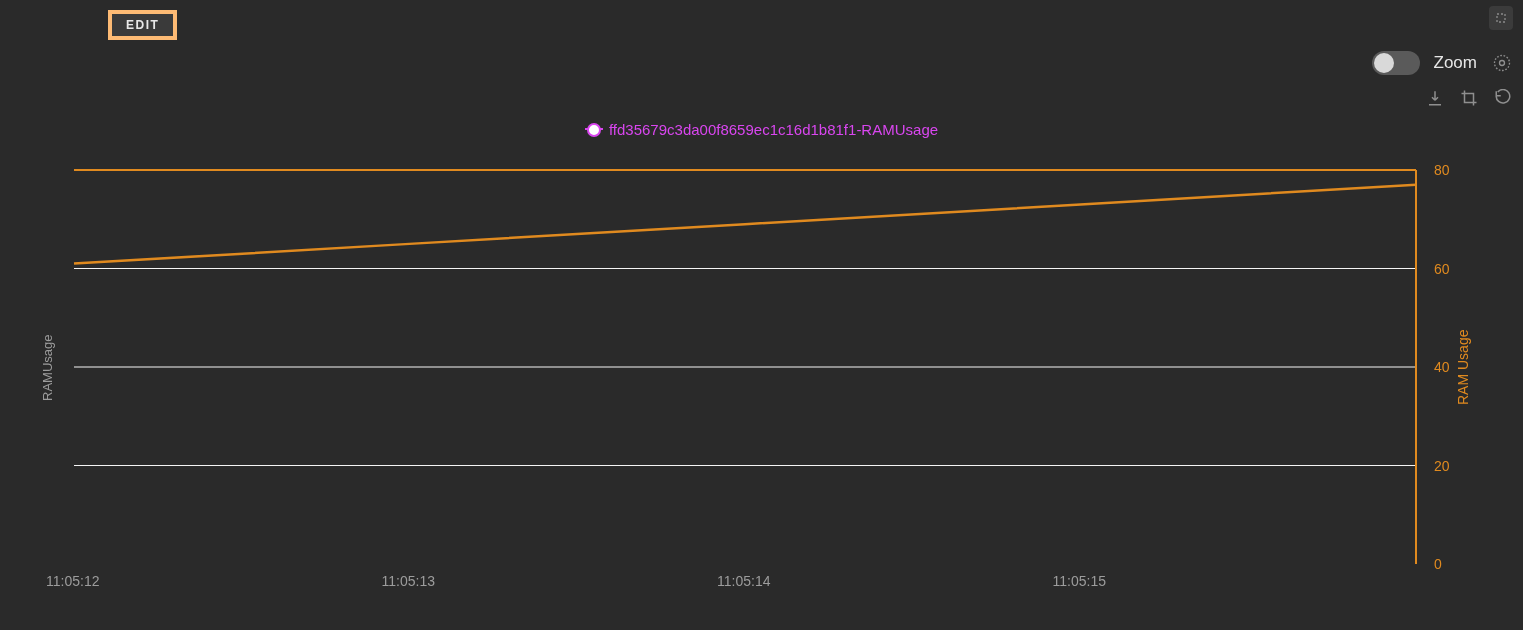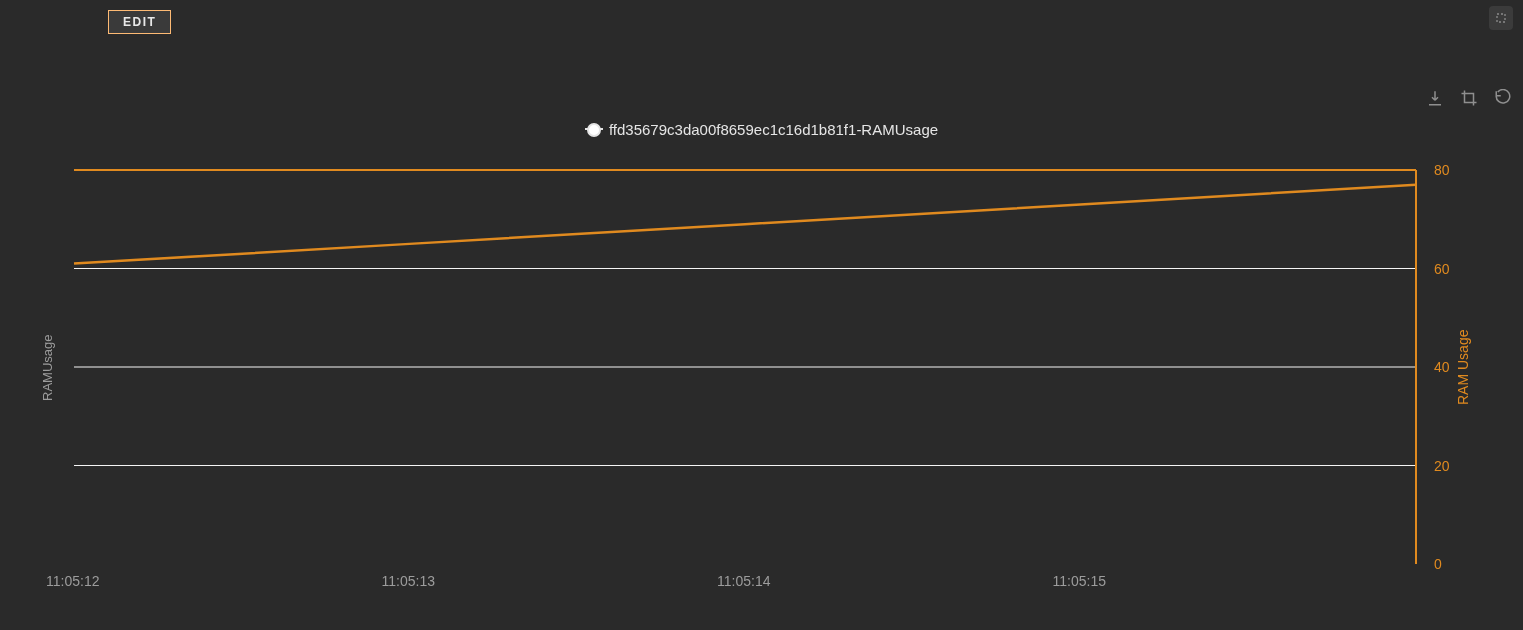--- a/index.html
+++ b/index.html
@@ -1,34 +1,34 @@
 <!DOCTYPE html>
 <html><head>
 <meta charset="utf-8">
 <style>
   * { box-sizing: border-box; margin: 0; padding: 0; }
   html, body { width: 1523px; height: 630px; background: #2a2a2a; color: #cfcfcf; font-family: "Segoe UI", Arial, sans-serif; overflow: hidden; }
   .topbar { position: relative; height: 40px; }
-  .edit-btn { position: absolute; left: 108px; top: 10px; background: #3a3a3a; border: 1px solid #fdba74; color: #e8e8e8; font-size: 12px; letter-spacing: 1.5px; padding: 4px 14px; cursor: pointer; font-weight: 600; }
+  .edit-btn { position: absolute; left: 108px; top: 10px; background: #3a3a3a; border: 4px solid #fdba74; color: #e8e8e8; font-size: 12px; letter-spacing: 1.5px; padding: 4px 14px; cursor: pointer; font-weight: 600; }
   .corner-icon { position: absolute; right: 10px; top: 6px; width: 24px; height: 24px; background: #3b3b3b; border-radius: 4px; display:flex; align-items:center; justify-content:center; color:#8a8a8a; }
   .titlebar { position: relative; height: 46px; display:flex; align-items:center; }
   .page-title { font-size: 22px; color: #bdbdbd; font-weight: 600; letter-spacing: 1px; margin-left: 6px; }
   .right-controls { position: absolute; right: 10px; top: 0; height: 46px; display:flex; align-items:center; gap: 14px; }
   .toggle { width: 48px; height: 24px; background: #5a5a5a; border-radius: 12px; position: relative; cursor: pointer; }
   .toggle .knob { position:absolute; left:2px; top:2px; width:20px; height:20px; background:#d9d9d9; border-radius:50%; }
   .zoom-label { color: #e6e6e6; font-size: 17px; }
   .gear-icon { width:22px; height:22px; color:#8f8f8f; display:flex; align-items:center; justify-content:center; cursor:pointer; }
   .toolbar { position: relative; height: 30px; }
   .tool-icons { position:absolute; right:10px; top:2px; display:flex; gap:14px; color:#8f8f8f; }
   .tool-icons .ic { width:20px; height:20px; cursor:pointer; display:flex; align-items:center; justify-content:center; }
   .legend { display:flex; justify-content:center; align-items:center; gap: 2px; height: 26px; font-size: 15px; }
   .legend-item { display:flex; align-items:center; gap:6px; color:#e08a1f; cursor:pointer; }
   .legend-line { width:18px; height:0; border-top:2px solid; display:inline-block; position:relative; }
   .legend-line::after { content:""; position:absolute; left:50%; top:50%; transform:translate(-50%,-50%); width:10px; height:10px; border-radius:50%; background:#fff; border:2px solid currentColor; }
-  .legend-item.series-a { color:#e5e5e5; }
+  .legend-item.series-a { color:#d946ef; }
   .legend-item.series-b { color:#e08a1f; }
   .chart-wrap { position:absolute; left:0; top:140px; width:1523px; height:460px; }
   svg.chart { position:absolute; left:0; top:0; }
   .grid-line { stroke:#f5f5f5; stroke-width:1; }
   .axis-border { stroke:#e08a1f; stroke-width:2; }
   .ram-line { stroke:#e08a1f; stroke-width:2.5; fill:none; }
   .ytick { fill:#e08a1f; font-size:14px; }
   .xtick { fill:#9c9c9c; font-size:14px; }
   .ylabel-left { fill:#9c9c9c; font-size:13px; }
   .ylabel-right { fill:#e08a1f; font-size:14px; }
@@ -39,20 +39,32 @@
 <div class="topbar">
   <button class="edit-btn">EDIT</button>
   <div class="corner-icon">
     <svg width="16" height="16" viewBox="0 0 24 24" fill="none" stroke="currentColor" stroke-width="2">
         <rect x="6" y="6" width="12" height="12" stroke-dasharray="3 3"></rect>
       </svg>
   </div>
 </div>
 
 <div class="titlebar">
+  <div class="right-controls">
+    <div class="toggle">
+        <div class="knob"></div>
+      </div>
+    <span class="zoom-label">Zoom</span>
+    <div class="gear-icon">
+      <svg width="20" height="20" viewBox="0 0 24 24" fill="none" stroke="currentColor" stroke-width="1.6" stroke-dasharray="2 2">
+          <circle cx="12" cy="12" r="9"></circle>
+          <circle cx="12" cy="12" r="3" stroke-dasharray="0"></circle>
+        </svg>
+    </div>
+  </div>
 </div>
 
 <div class="toolbar">
   <div class="tool-icons">
     <div class="ic">
       <svg width="18" height="18" viewBox="0 0 24 24" fill="none" stroke="currentColor" stroke-width="2">
           <path d="M12 3v12m0 0l-4-4m4 4l4-4M4 21h16"></path>
         </svg>
     </div>
     <div class="ic">

